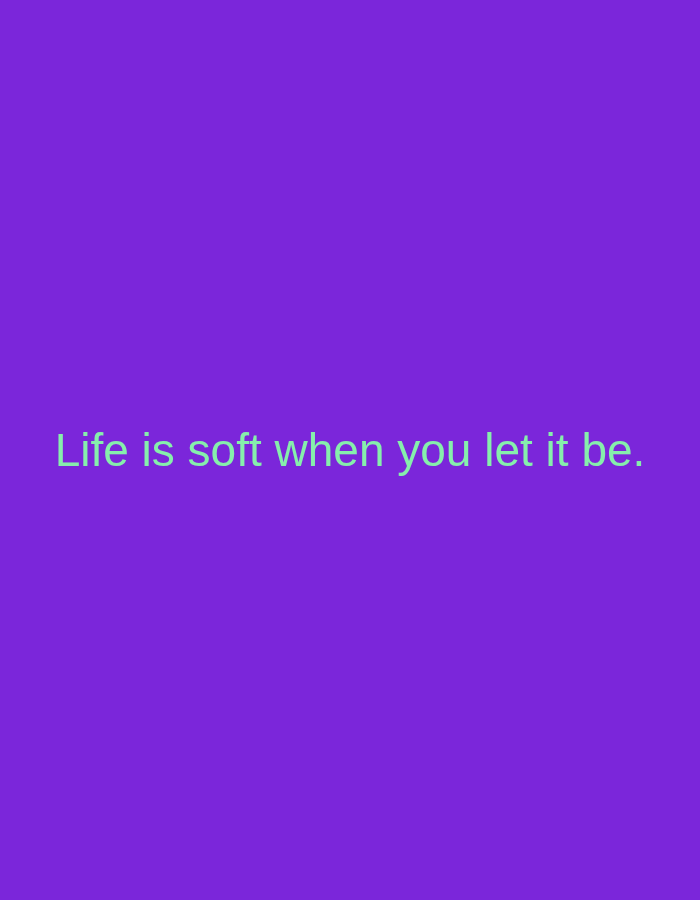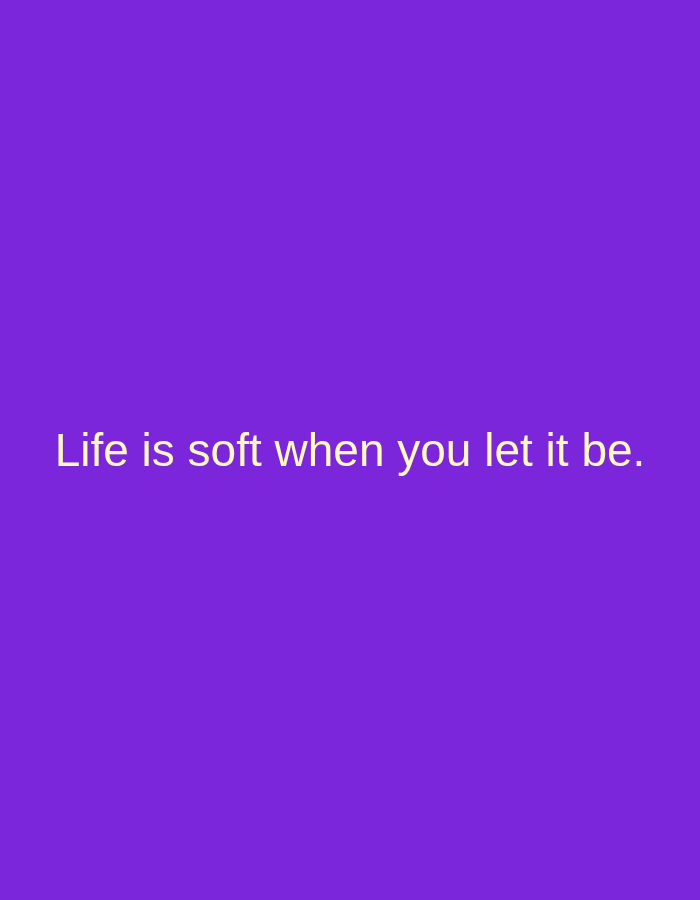--- a/index.html
+++ b/index.html
@@ -34,21 +34,21 @@
     text-align: center;
   }
 
   .quote-text {
     margin: 0;
     font-family: "Liberation Sans", sans-serif;
     font-size: 46px;
     font-weight: 400;
     line-height: 1.28;
     letter-spacing: 0px;
-    color: #fef9c3;
+    color: #86efac;
     text-align: center;
     white-space: nowrap;
   }
 </style>
 </head>
 <body>
 
 <div class="quote-card">
   <div class="quote-inner">
     <p class="quote-text">Life is soft when you let it be.</p>

